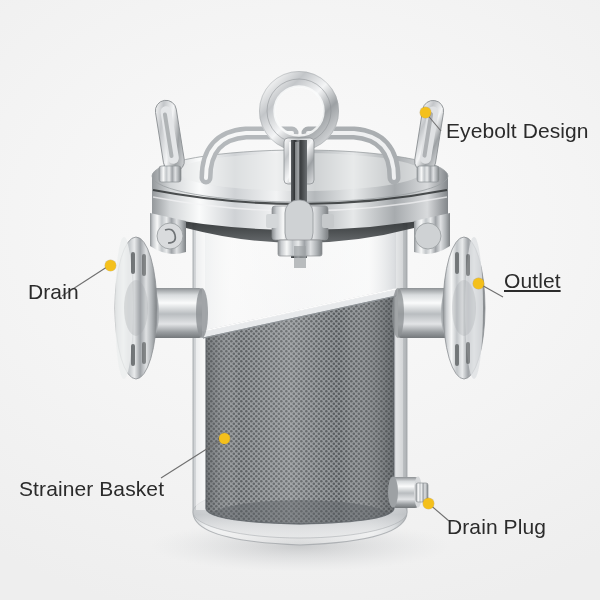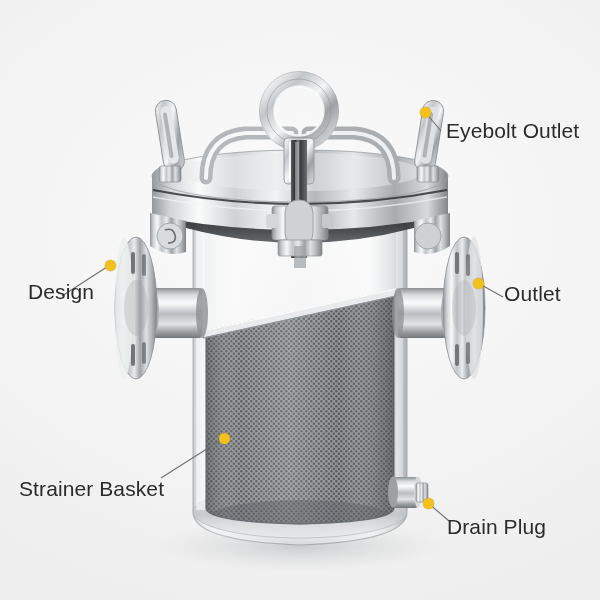--- a/index.html
+++ b/index.html
@@ -23,21 +23,21 @@
     line-height:1;
   }
   .dot{
     position:absolute;
     width:11px;height:11px;border-radius:50%;
     background:#f4c01c;
     box-shadow:0 0 0 0.5px rgba(150,110,0,.35);
   }
   #lbl-eyebolt{left:446px;top:120px;}
   #lbl-inlet{left:28px;top:281px;}
-  #lbl-outlet{left:504px;top:283px;}
+  #lbl-outlet{left:504px;top:270px;text-decoration:underline;}
   #lbl-strainer{left:19px;top:478px;}
   #lbl-drain{left:447px;top:516px;}
 </style>
 </head>
 <body>
 
 <div id="stage">
 
   <svg class="svgwrap" viewBox="0 0 600 600">
     <defs>
@@ -273,19 +273,19 @@
       <line x1="428" y1="503" x2="449" y2="521"></line>
     </g>
   </svg>
 
   <div class="dot" style="left:420px;top:107px;"></div>
   <div class="dot" style="left:105px;top:260px;"></div>
   <div class="dot" style="left:473px;top:278px;"></div>
   <div class="dot" style="left:219px;top:433px;"></div>
   <div class="dot" style="left:423px;top:498px;"></div>
 
-  <div class="label" id="lbl-eyebolt">Eyebolt Outlet</div>
-  <div class="label" id="lbl-inlet">Design</div>
+  <div class="label" id="lbl-eyebolt">Eyebolt Design</div>
+  <div class="label" id="lbl-inlet">Drain</div>
   <div class="label" id="lbl-outlet">Outlet</div>
   <div class="label" id="lbl-drain">Drain Plug</div>
   <div class="label" id="lbl-strainer">Strainer Basket</div>
 
 </div>
 
 </body></html>

